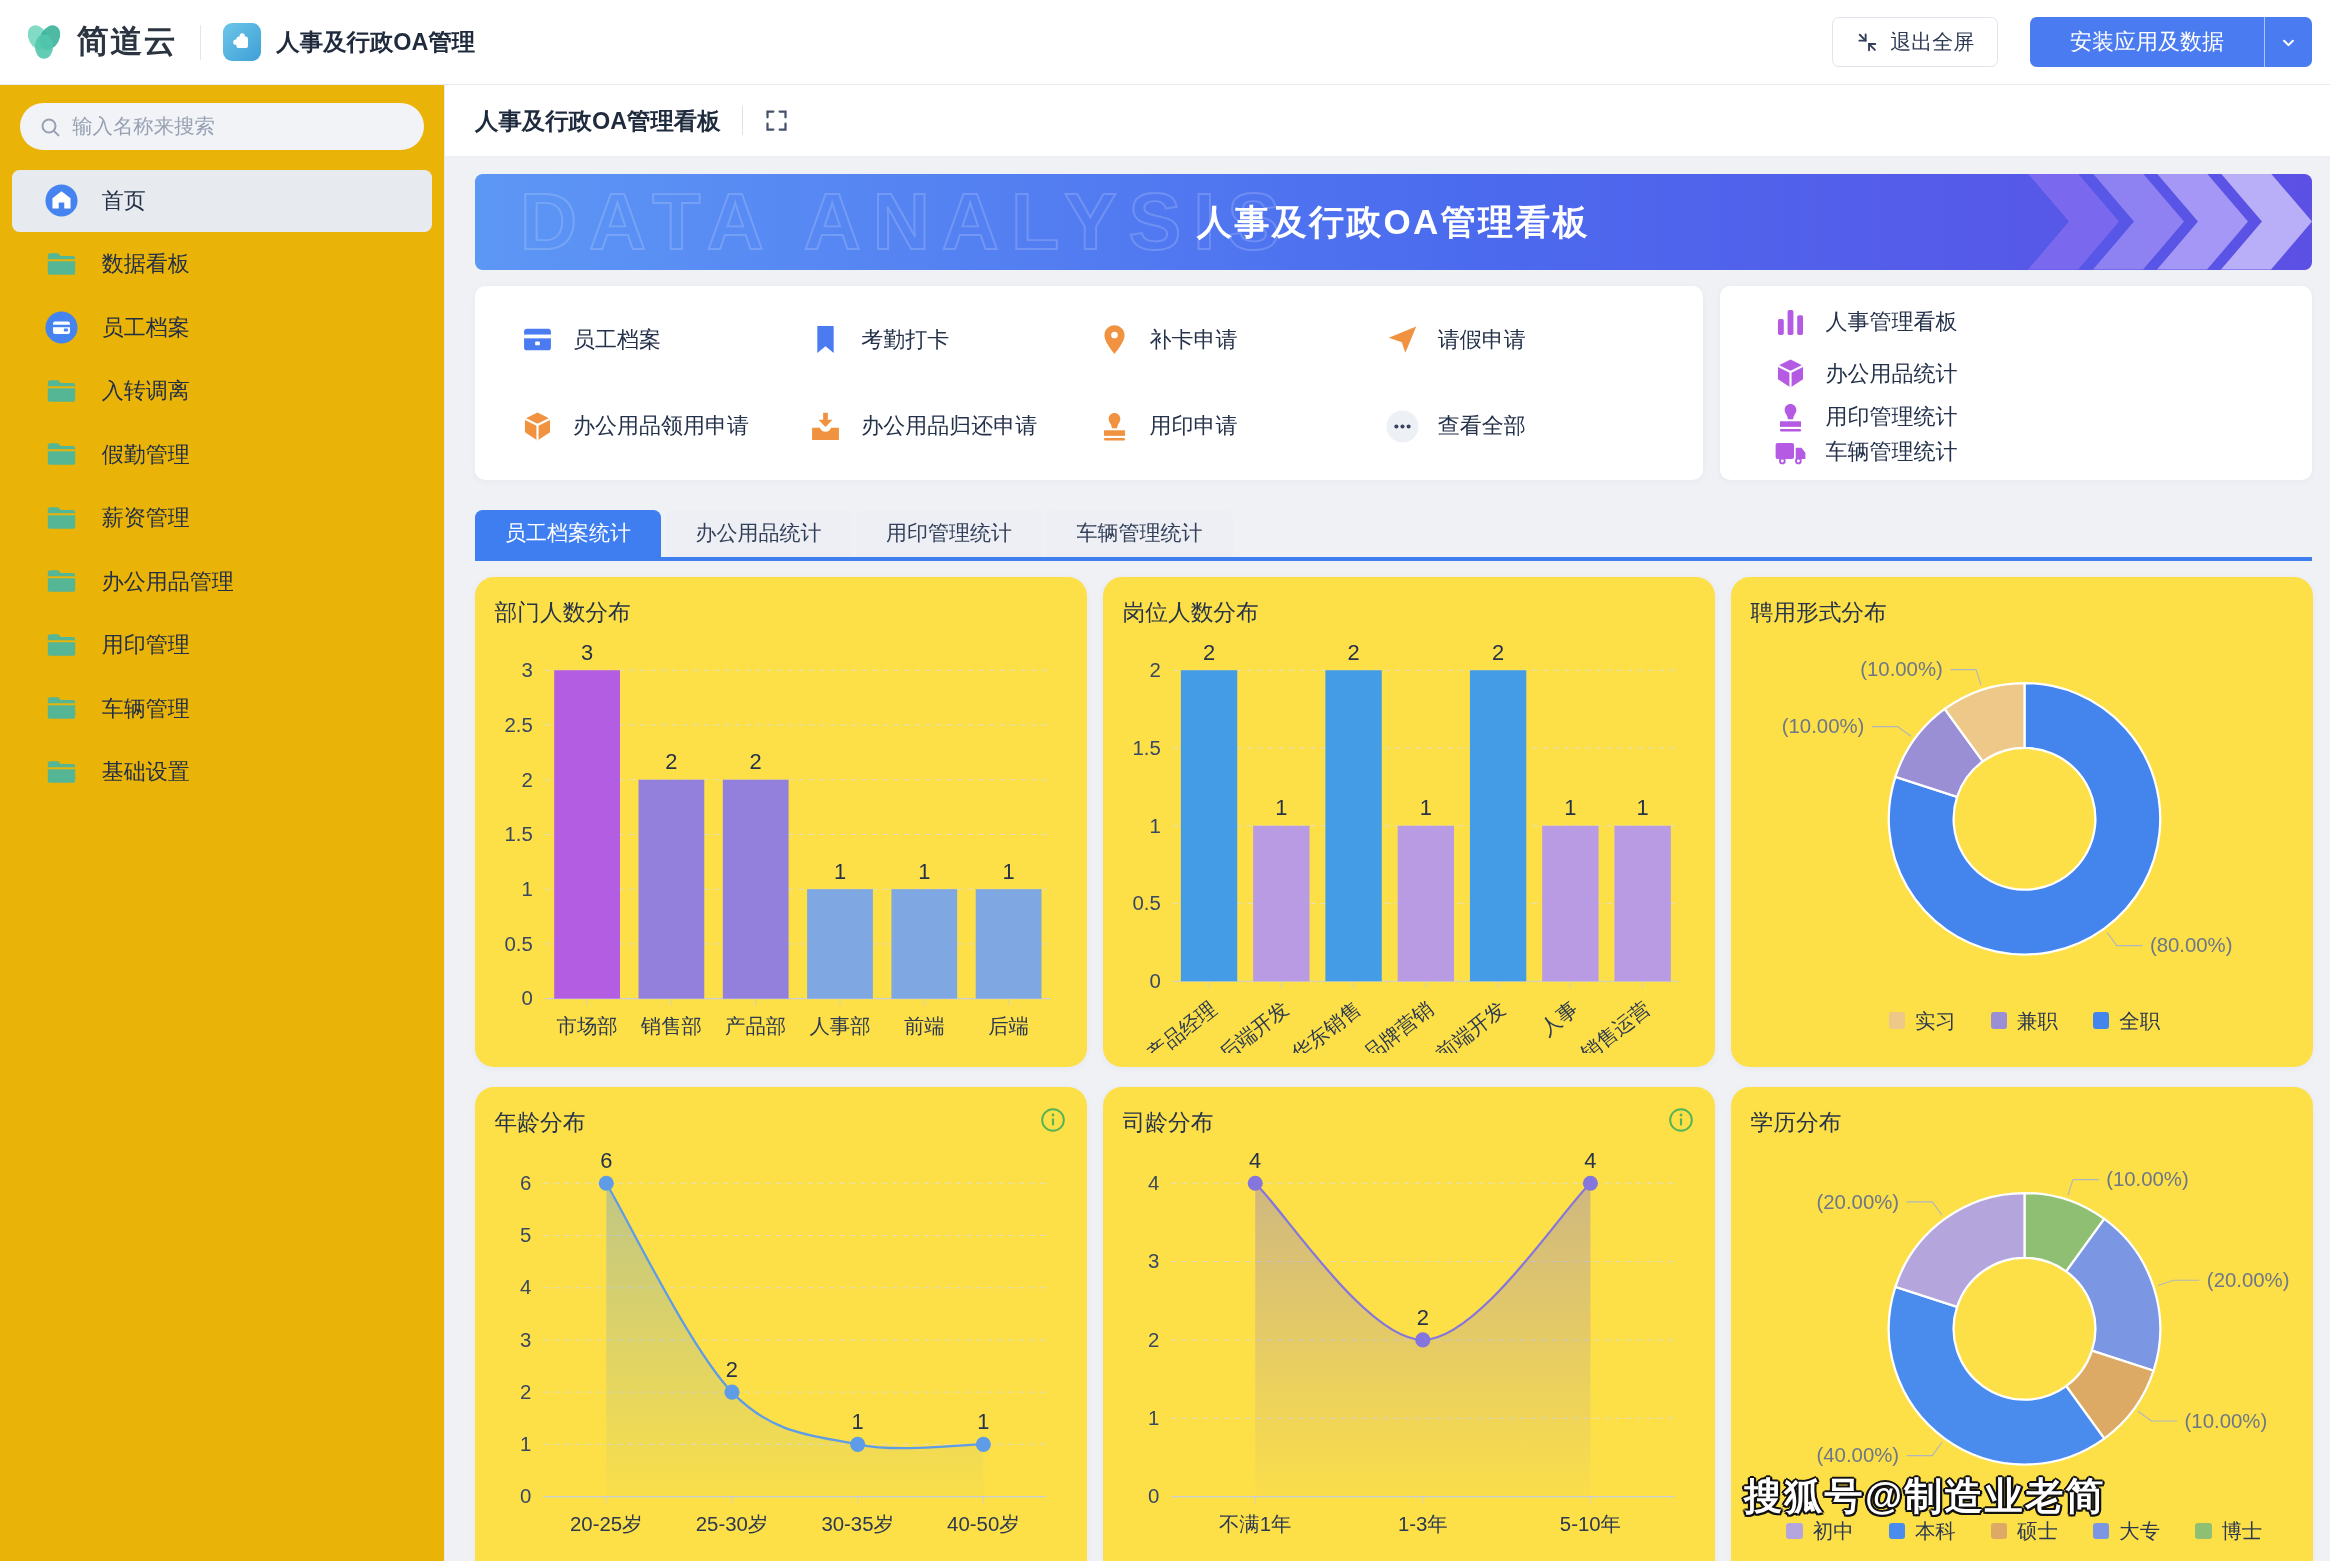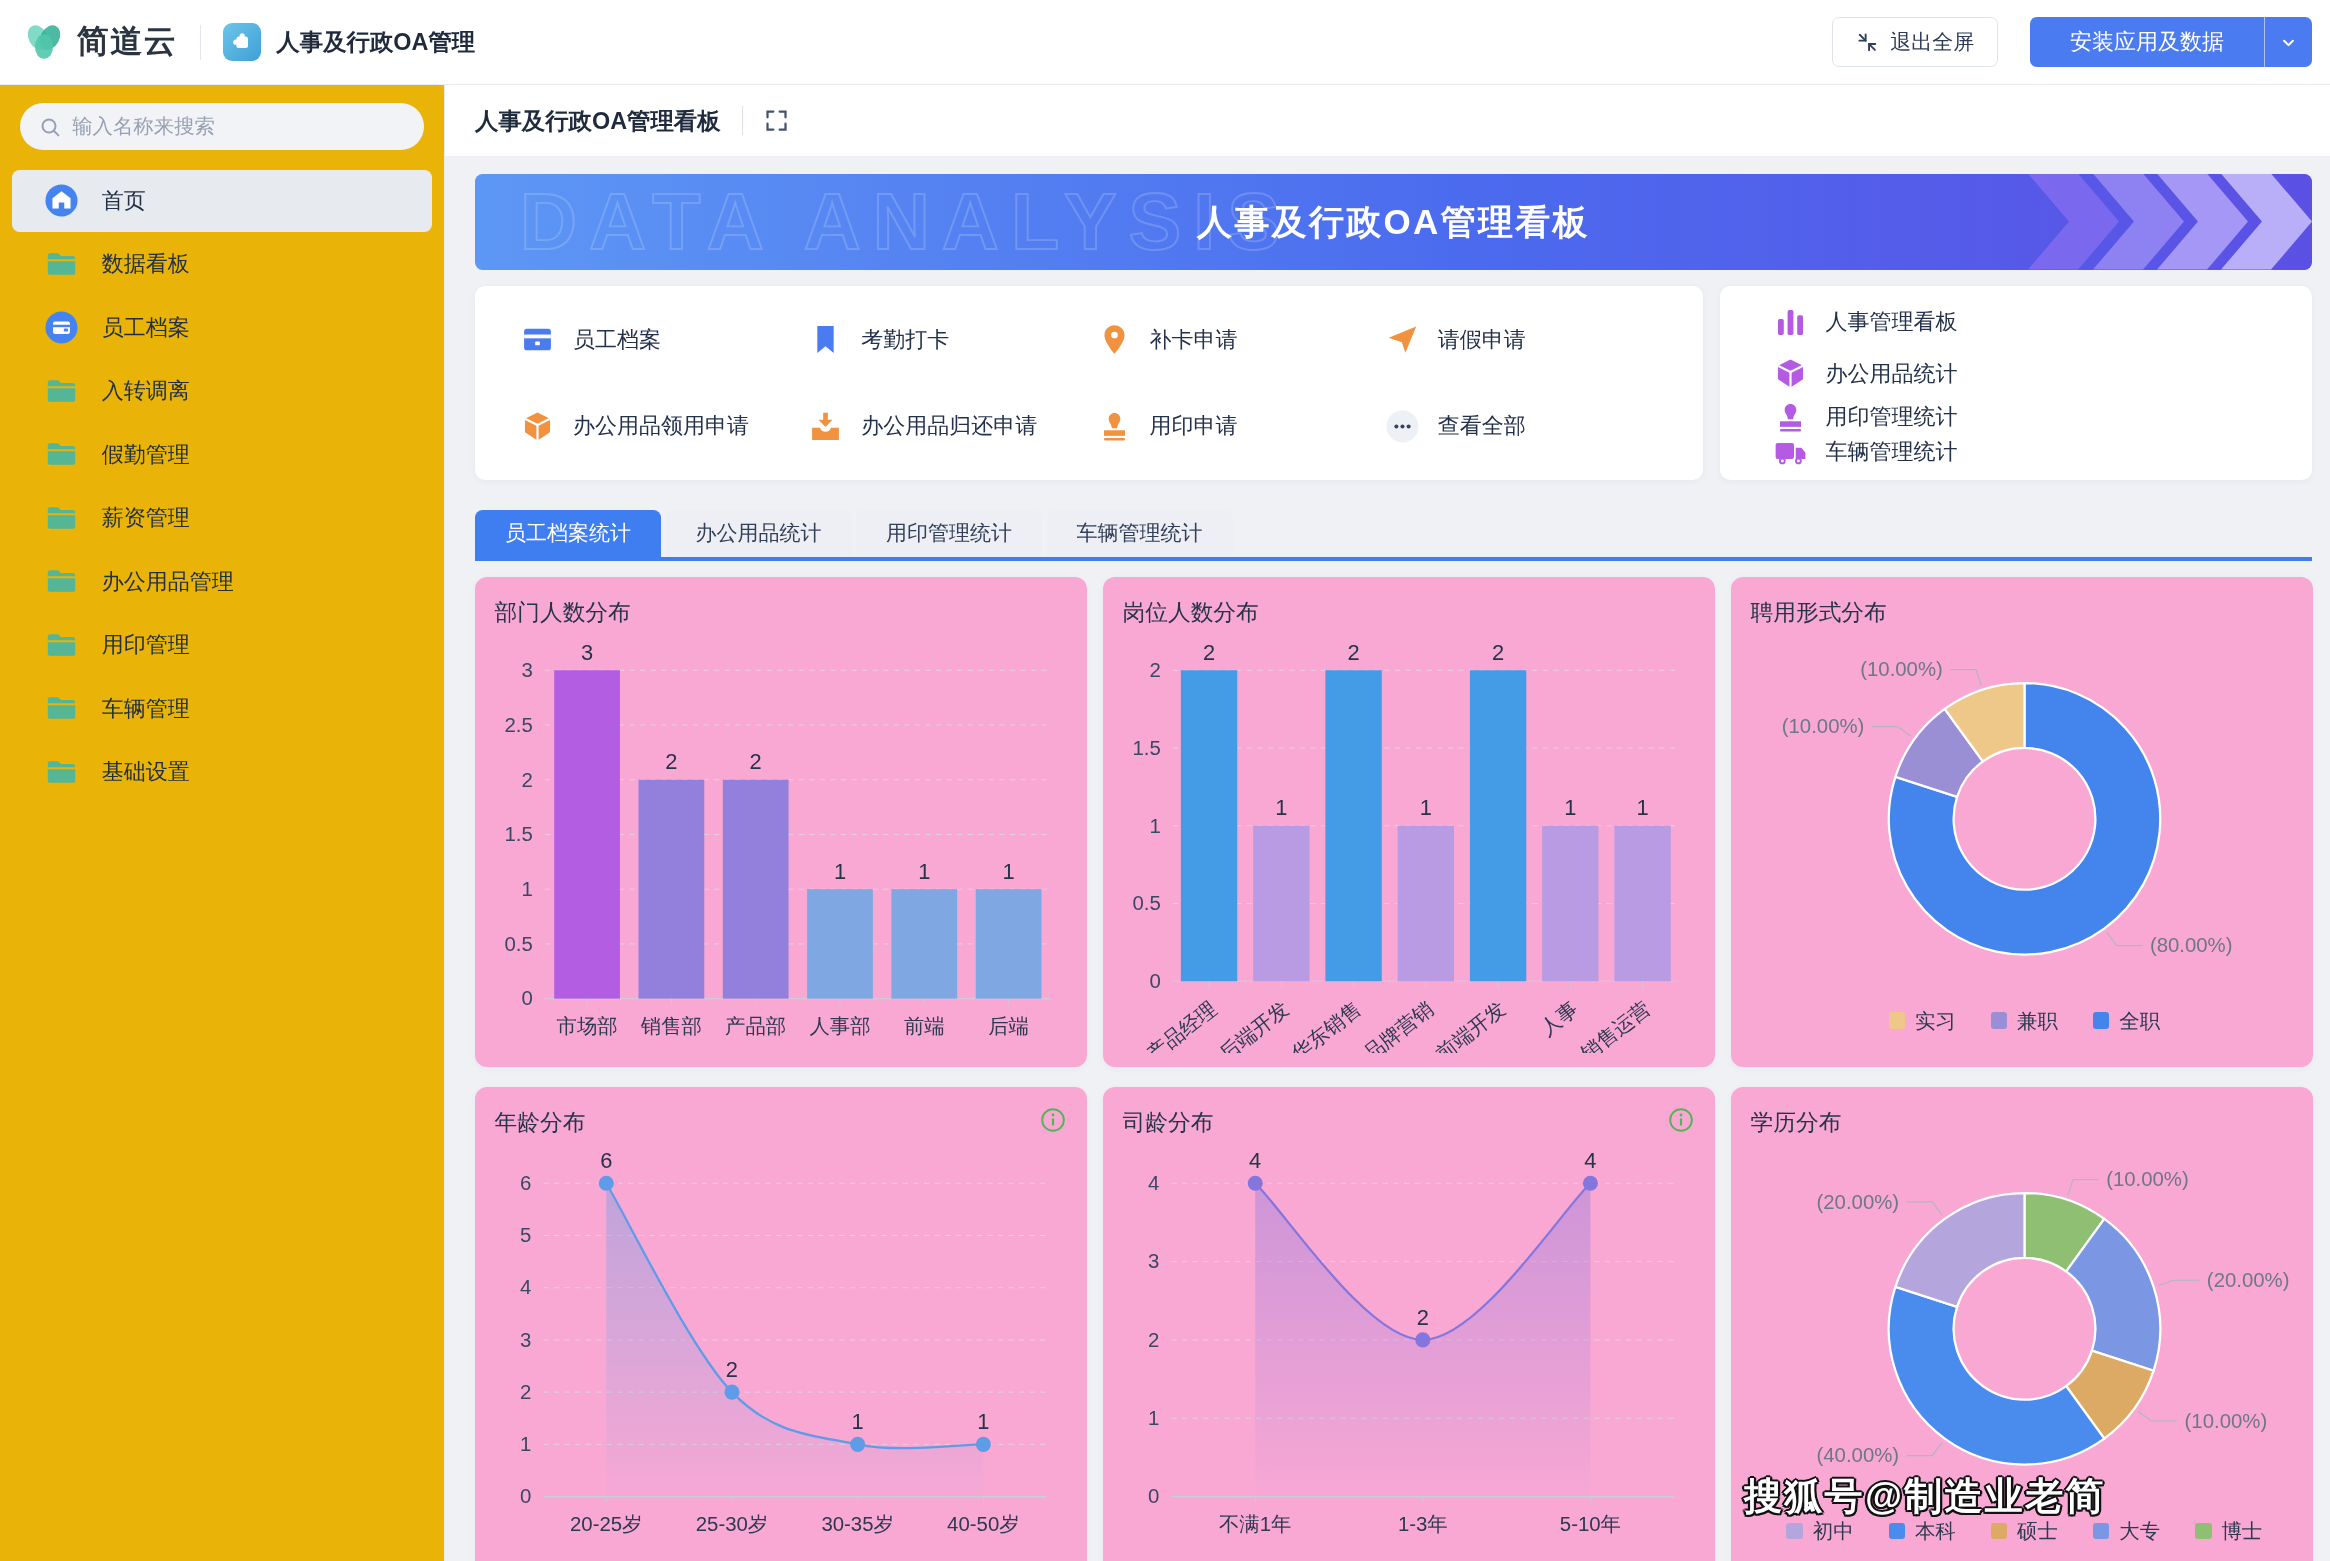--- a/index.html
+++ b/index.html
@@ -81,21 +81,21 @@
   
   .tabs { display:flex; gap:4.5px; }
   .tab { height:47px; padding:0 30px; display:flex; align-items:center; font-size:21px; color:#323f58;
     background:#edeff4; border-radius:7.6px 7.6px 0 0; cursor:pointer; }
   .tab.active { background:#3f7ef0; color:#fff; }
   .tabs-underline { height:4.5px; background:#3f7ef0; margin-bottom:16px; }
 
   
   .chart-grid { display:grid; grid-template-columns:612px 612px 582px; grid-template-rows:490px 513px;
     gap:20.4px 16px; }
-  .chart-card { background:#f9a8d4; border-radius:12px; box-shadow:0 1.5px 7.6px rgba(30,50,90,.04);
+  .chart-card { background:#fde047; border-radius:19px; box-shadow:0 1.5px 7.6px rgba(30,50,90,.04);
     padding:19.6px 15px 0 19.6px; position:relative; overflow:hidden; }
   .chart-title { font-size:22.7px; font-weight:500; color:#273349; }
   .info-btn { position:absolute; right:21px; top:19.6px; cursor:pointer; }
   .info-btn svg { width:26px; height:26px; }
   svg.chart { display:block; margin-top:6px; }
   .tick  { font-size:27px; fill:#3a4862; }
   .vlabel{ font-size:29px; fill:#273349; }
   .xlabel{ font-size:27px; fill:#2c3950; }
   .plabel{ font-size:27px; fill:#6e7787; }
   .legend { display:flex; justify-content:center; gap:35px; margin-top:11px; }

